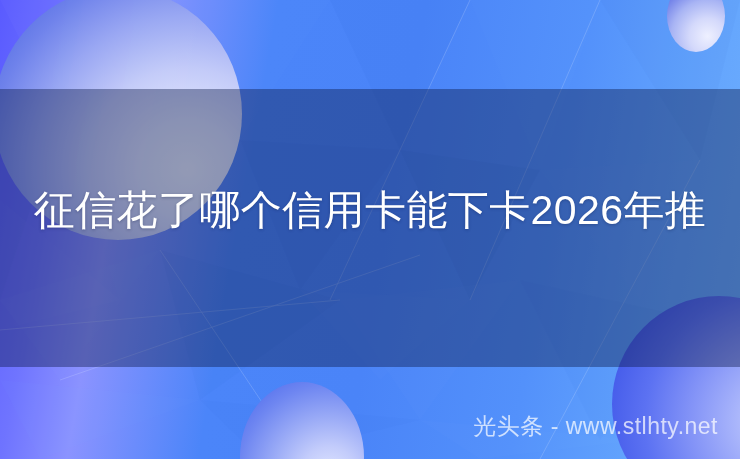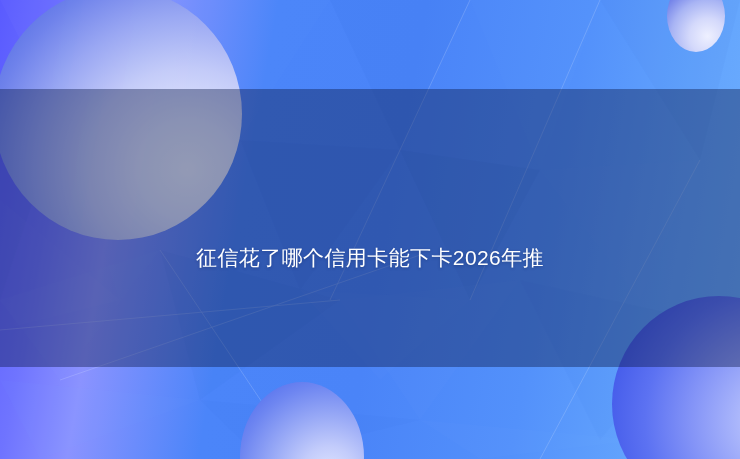--- a/index.html
+++ b/index.html
@@ -107,27 +107,26 @@
     position: absolute;
     left: 0;
     right: 0;
     top: 186px;
     padding: 0 26px;
     text-align: center;
     box-sizing: border-box;
   }
   .title-line {
     color: #ffffff;
-    font-size: 21px;
+    font-size: 41px;
     line-height: 48px;
     letter-spacing: 0.4px;
     font-weight: 400;
     white-space: nowrap;
     text-shadow: 0 1px 3px rgba(12, 24, 64, 0.30);
-    margin-top: 48px;
   }
 
   
   .watermark {
     position: absolute;
     right: 22px;
     bottom: 18px;
     color: rgba(255, 255, 255, 0.72);
     font-size: 23px;
     line-height: 30px;
@@ -180,14 +179,15 @@
   <div class="sphere sphere-topright"></div>
   <div class="sphere sphere-right"></div>
   <div class="sphere sphere-bottomcenter"></div>
 
   <div class="band-dark"></div>
 
   <div class="title-wrap">
     <div class="title-line">征信花了哪个信用卡能下卡2026年推</div>
   </div>
 
+  <div class="watermark">光头条 - www.stlhty.net</div>
 
 </div>
 
 </body></html>

